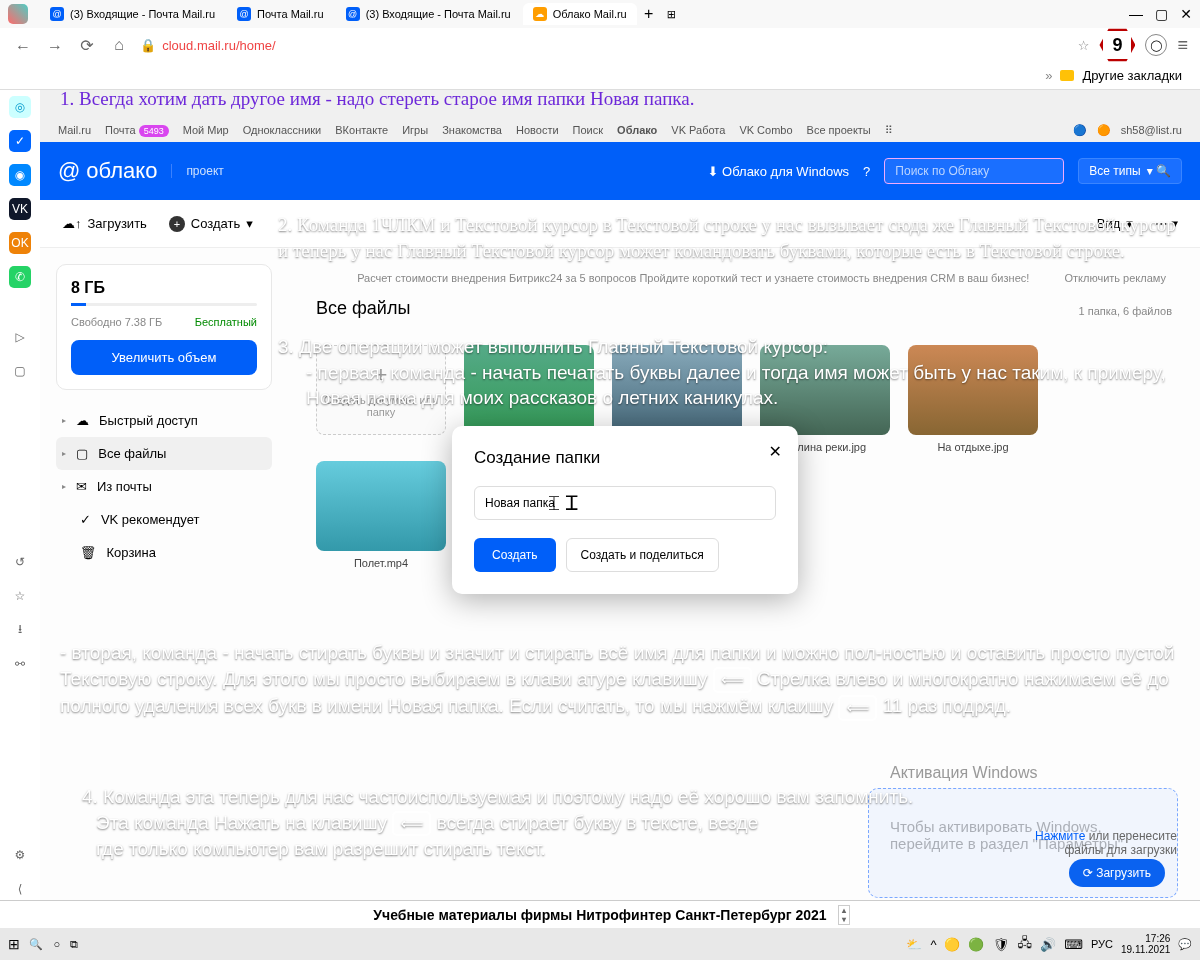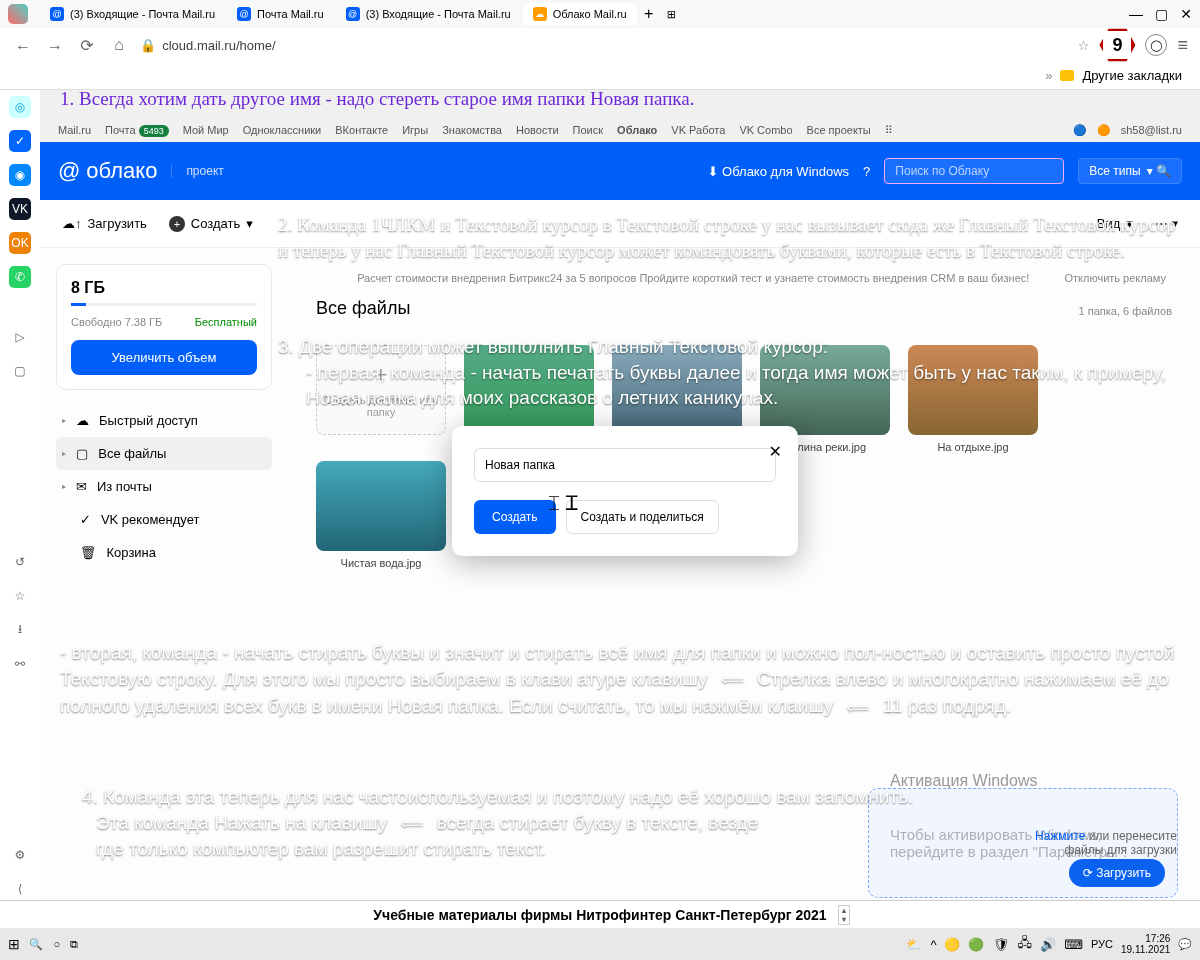--- a/index.html
+++ b/index.html
@@ -12,33 +12,33 @@
 .tab-icon.mail { background: #005ff9; color: #fff; }
 .tab-icon.cloud { background: #ff9e00; color: #fff; }
 .newtab { width: 20px; text-align: center; font-size: 16px; }
 .app-icon { width: 20px; height: 20px; border-radius: 5px; background: linear-gradient(45deg,#ff6b6b,#4ecdc4); margin-right: 10px; }
 .win-controls { margin-left: auto; display: flex; gap: 12px; font-size: 14px; }
 
 .addr-bar { height: 34px; background: #fff; display: flex; align-items: center; padding: 0 12px; gap: 10px; font-size: 13px; }
 .nav-btn { width: 22px; text-align: center; color: #666; font-size: 16px; }
 .url-area { flex: 1; display: flex; align-items: center; gap: 6px; }
 .lock { color: #0a0; }
-.url { color: #404040; }
+.url { color: #ef4444; }
 .badge-9 { width: 36px; height: 36px; border: 4px solid #b00; display: flex; align-items: center; justify-content: center; font-weight: bold; font-size: 18px; clip-path: polygon(25% 5%, 75% 5%, 100% 50%, 75% 95%, 25% 95%, 0% 50%); background: #fff; }
 .user-ic { width: 22px; height: 22px; border: 1.5px solid #888; border-radius: 50%; display: flex; align-items: center; justify-content: center; font-size: 11px; }
 
 .bookmarks { height: 28px; background: #fff; display: flex; align-items: center; padding: 0 18px; font-size: 13px; justify-content: flex-end; gap: 8px; border-bottom: 1px solid #ddd; }
 .bm-folder { width: 14px; height: 11px; background: #ffc107; border-radius: 2px; display: inline-block; }
 
 .left-dock { position: absolute; left: 0; top: 90px; width: 40px; background: #fff; height: 810px; display: flex; flex-direction: column; align-items: center; padding-top: 6px; gap: 12px; }
 .dock-ic { width: 22px; height: 22px; border-radius: 5px; display: flex; align-items: center; justify-content: center; font-size: 12px; color: #fff; }
 
 .mail-top { position: absolute; left: 40px; top: 118px; right: 0; height: 24px; background: #f0f0f0; display: flex; align-items: center; padding: 0 18px; font-size: 11px; color: #555; gap: 14px; }
 .mail-top .right { margin-left: auto; display: flex; gap: 10px; align-items: center; }
-.mail-top .badge { background: #15803d; color: #fff; padding: 1px 5px; border-radius: 8px; font-size: 9px; }
+.mail-top .badge { background: #d946ef; color: #fff; padding: 1px 5px; border-radius: 8px; font-size: 9px; }
 
 .cloud-hdr { position: absolute; left: 40px; top: 142px; right: 0; height: 58px; background: #005ff9; display: flex; align-items: center; padding: 0 18px; color: #fff; font-size: 13px; }
 .cloud-logo { font-size: 22px; font-weight: 300; display: flex; align-items: center; gap: 6px; }
 .cloud-hdr .r { margin-left: auto; display: flex; align-items: center; gap: 14px; }
 .search-box { background: #1a6fff; border: 1px solid #f0abfc; border-radius: 4px; padding: 5px 10px; width: 180px; font-size: 12px; color: #bbd4ff; }
 .types-btn { background: #1a6fff; border: 1px solid #3a85ff; padding: 5px 10px; border-radius: 4px; font-size: 12px; color: #fff; display: flex; align-items: center; gap: 6px; }
 
 .toolbar { position: absolute; left: 40px; top: 200px; right: 0; height: 48px; background: #fff; display: flex; align-items: center; padding: 0 22px; gap: 22px; font-size: 13px; border-bottom: 1px solid #eee; }
 .tb-btn { display: flex; align-items: center; gap: 6px; }
 .plus-circ { width: 16px; height: 16px; border-radius: 50%; background: #333; color: #fff; display: flex; align-items: center; justify-content: center; font-size: 11px; }
@@ -73,21 +73,21 @@
 .modal-input { width: 100%; border: 1px solid #ddd; border-radius: 6px; padding: 9px 10px; font-size: 12px; margin-bottom: 18px; }
 .modal-btns { display: flex; gap: 10px; }
 .btn-primary { background: #005ff9; color: #fff; border: none; border-radius: 6px; padding: 9px 18px; font-size: 12px; }
 .btn-sec { background: #fff; border: 1px solid #ddd; border-radius: 6px; padding: 9px 14px; font-size: 12px; }
 
 .cursor-mark { position: absolute; left: 548px; top: 492px; z-index: 60; font-size: 20px; }
 
 .dropzone { position: absolute; right: 22px; bottom: 62px; width: 310px; height: 110px; border: 1.5px dashed #7aa7ff; border-radius: 10px; background: rgba(215,230,255,0.3); display: flex; flex-direction: column; align-items: flex-end; justify-content: center; font-size: 12px; color: #666; z-index: 2; }
 .dz-btn { position: absolute; right: 12px; bottom: 10px; background: #0a62f0; color: #fff; border-radius: 18px; padding: 7px 14px; font-size: 12px; }
 
-.win-activate { position: absolute; right: 30px; bottom: 100px; font-size: 13px; color: #999; text-align: left; z-index: 1; }
+.win-activate { position: absolute; right: 30px; bottom: 108px; font-size: 13px; color: #999; text-align: left; z-index: 1; }
 
 .footer-links { position: absolute; left: 40px; right: 0; bottom: 36px; height: 24px; background: #f4f4f4; font-size: 10px; color: #888; display: flex; align-items: center; padding: 0 16px; gap: 14px; }
 .footer-links .r { margin-left: auto; display: flex; gap: 12px; }
 
 .tutorial { position: absolute; font-family: Georgia, serif; color: #fff; font-size: 19px; line-height: 1.35; z-index: 40; text-shadow: 0 1px 2px rgba(0,0,0,0.5); }
 .tutorial.dark { color: #6d28d9; text-shadow: none; }
 .key { display: inline-block; border: 2px solid #fff; border-radius: 5px; padding: 0 6px; font-size: 16px; vertical-align: middle; }
 
 .bottom-strip { position: absolute; left: 0; right: 0; bottom: 32px; height: 28px; background: #fff; display: flex; align-items: center; justify-content: center; font-weight: bold; font-size: 14px; border-top: 1px solid #ccc; }
 .scroll-btns { position: absolute; right: 350px; display: flex; flex-direction: column; font-size: 8px; color: #666; border: 1px solid #ccc; }
@@ -279,29 +279,34 @@
           <div class="tile-thumb" style="background:linear-gradient(#7a9,#465);"></div>
           <div class="tile-label">Долина реки.jpg</div>
         </div>
       <div class="tile">
           <div class="tile-thumb" style="background:linear-gradient(#c85,#863);"></div>
           <div class="tile-label">На отдыхе.jpg</div>
         </div>
     </div>
     <div class="grid" style="margin-top:8px;">
       <div class="tile">
+          <div class="tile-thumb" style="background:linear-gradient(#6cd,#39a);"></div>
+          <div class="tile-label">Полет.mp4</div>
+        </div>
+      <div class="tile">
           <div class="tile-thumb" style="background:linear-gradient(#4ab,#267);"></div>
           <div class="tile-label">Чистая вода.jpg</div>
         </div>
     </div>
   </div>
 </div>
 
 <div class="modal-back">
   <span class="modal-close">✕</span>
+  <div class="modal-title">Создание папки</div>
   <input class="modal-input" value="Новая папка" style="">
   <div class="modal-btns">
     <button class="btn-primary">Создать</button>
     <button class="btn-sec">Создать и поделиться</button>
   </div>
 </div>
 <div class="cursor-mark">⌶ Ꮖ</div>
 
 <div class="dropzone">
   <div><span style="color:#005ff9;">Нажмите</span><span> или перенесите</span></div>

